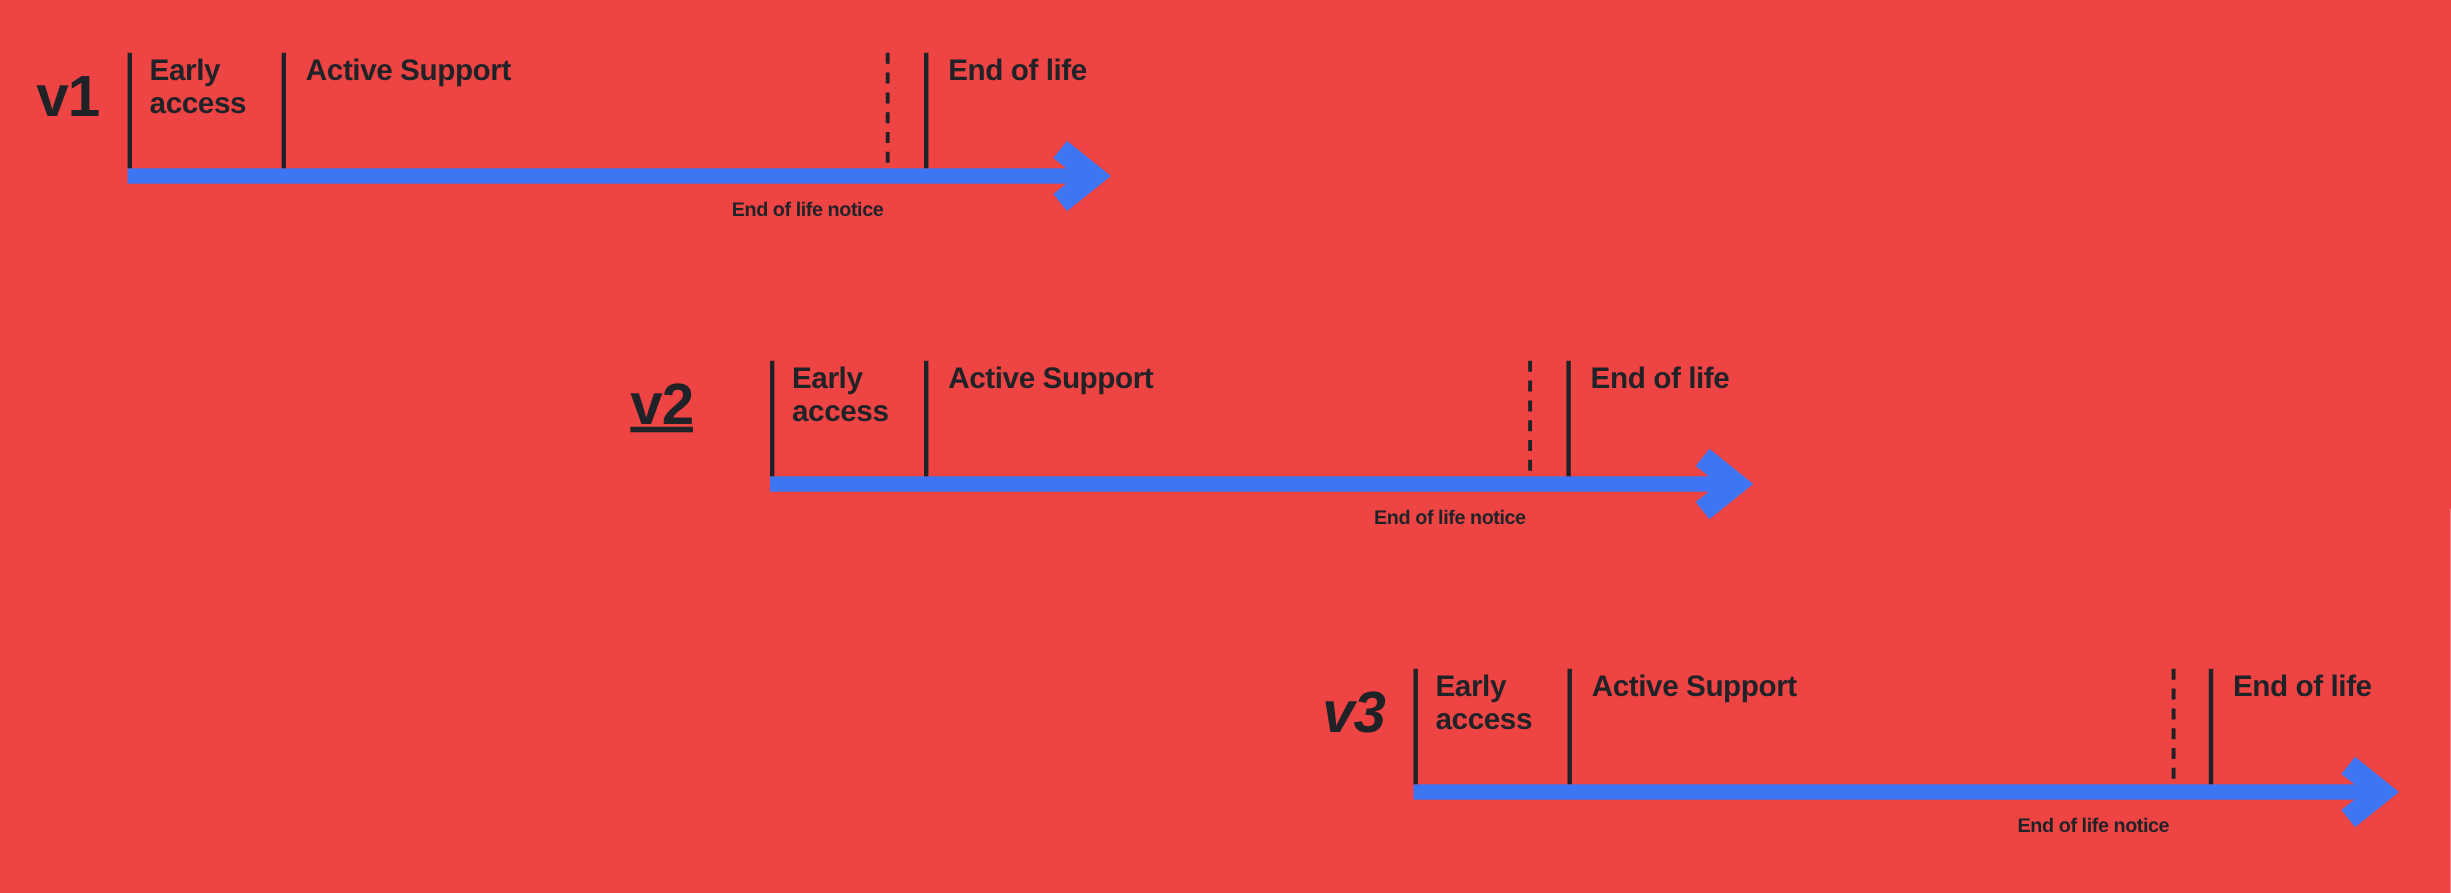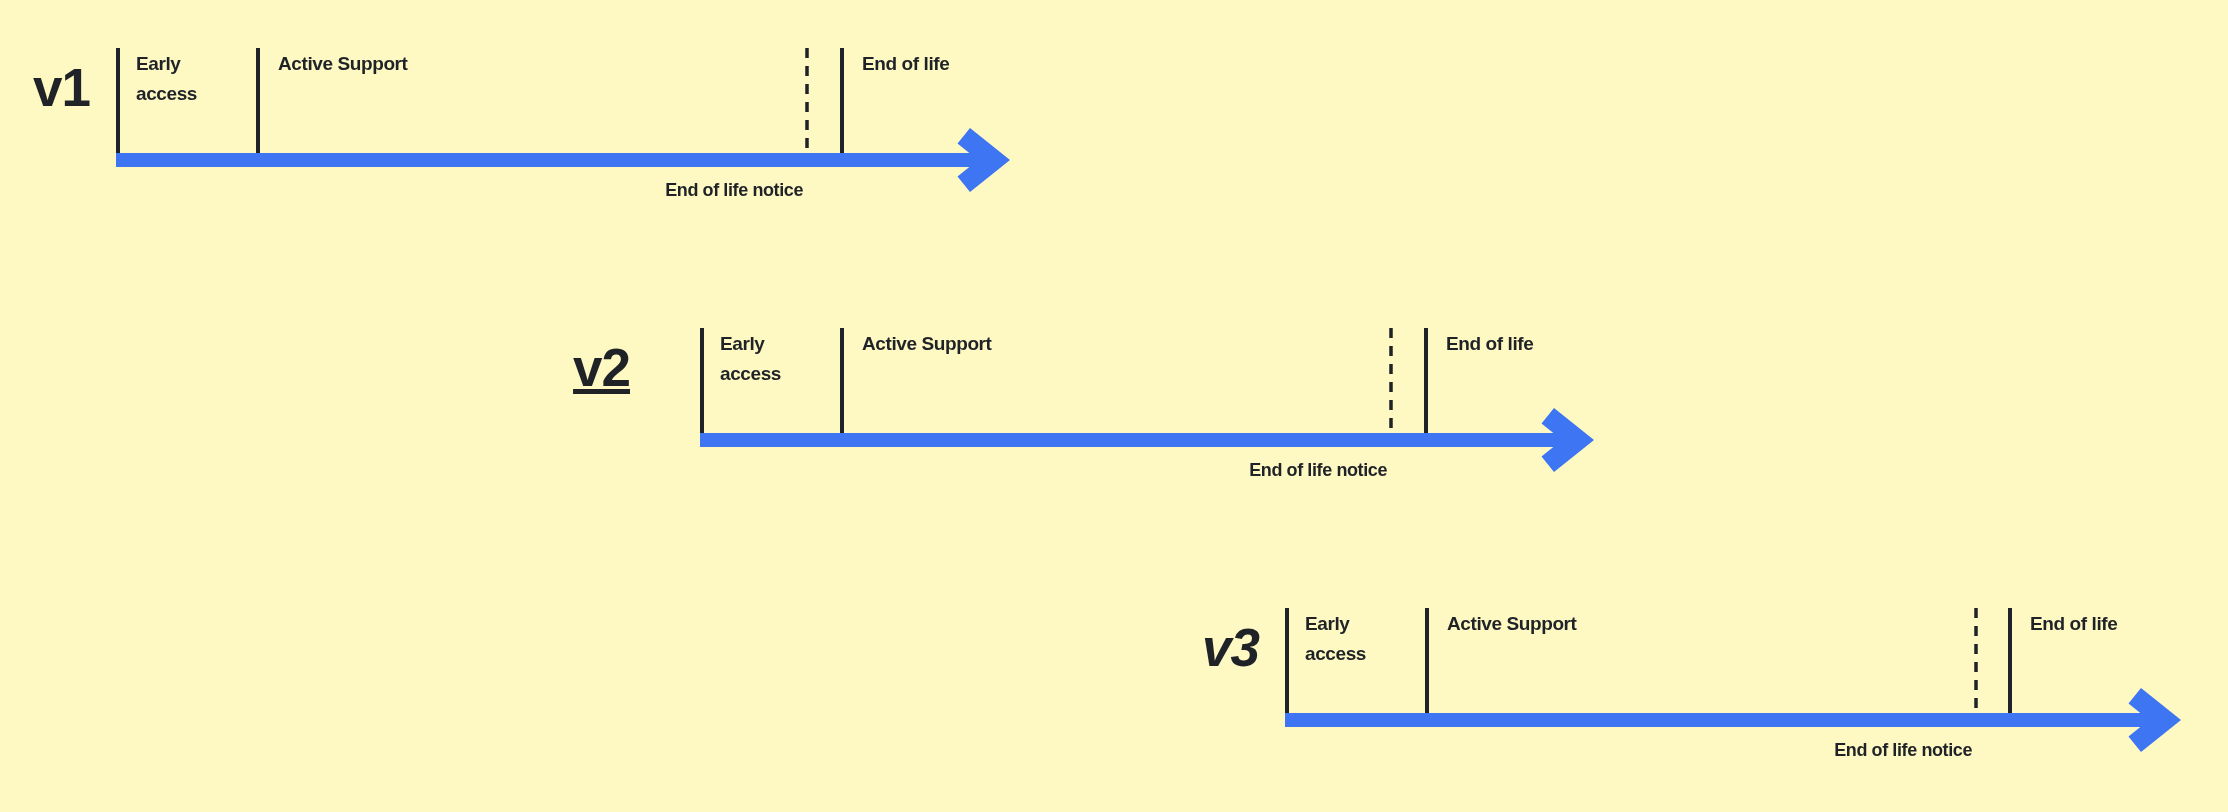--- a/index.html
+++ b/index.html
@@ -4,21 +4,21 @@
 <style>
   html, body {
     margin: 0;
     padding: 0;
     background: #ffffff;
   }
   #stage {
     position: relative;
     width: 2228px;
     height: 812px;
-    background: #fef9c3;
+    background: #ef4444;
     overflow: hidden;
     font-family: "Liberation Sans", sans-serif;
   }
   #shapes {
     position: absolute;
     left: 0;
     top: 0;
   }
   .txt {
     position: absolute;
@@ -26,21 +26,21 @@
     font-weight: 700;
     white-space: nowrap;
   }
   .version-label {
     font-size: 53px;
     line-height: 1;
     letter-spacing: -1px;
     text-align: right;
   }
   .phase-label {
-    font-size: 19px;
+    font-size: 27px;
     line-height: 30px;
     letter-spacing: -0.4px;
   }
   .notice-label {
     font-size: 18px;
     line-height: 30px;
     letter-spacing: -0.4px;
     text-align: right;
   }
 </style>

